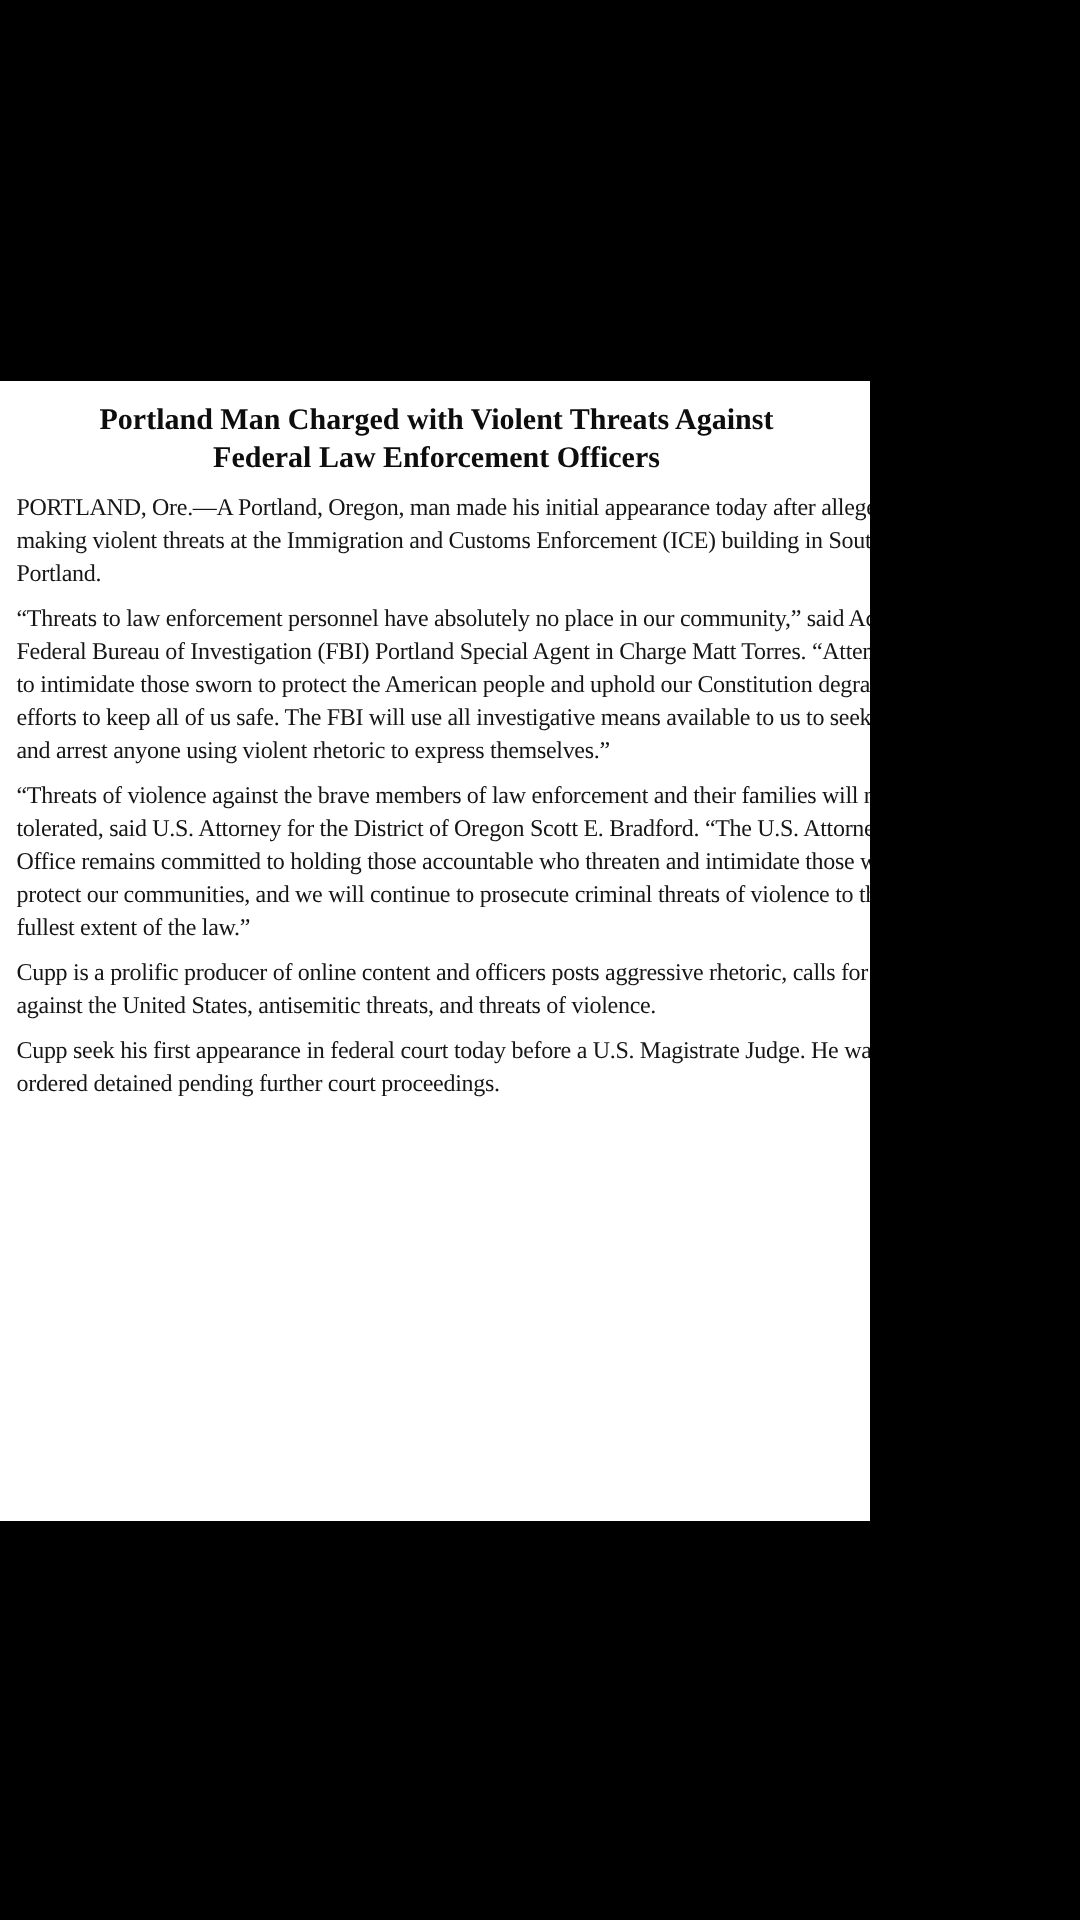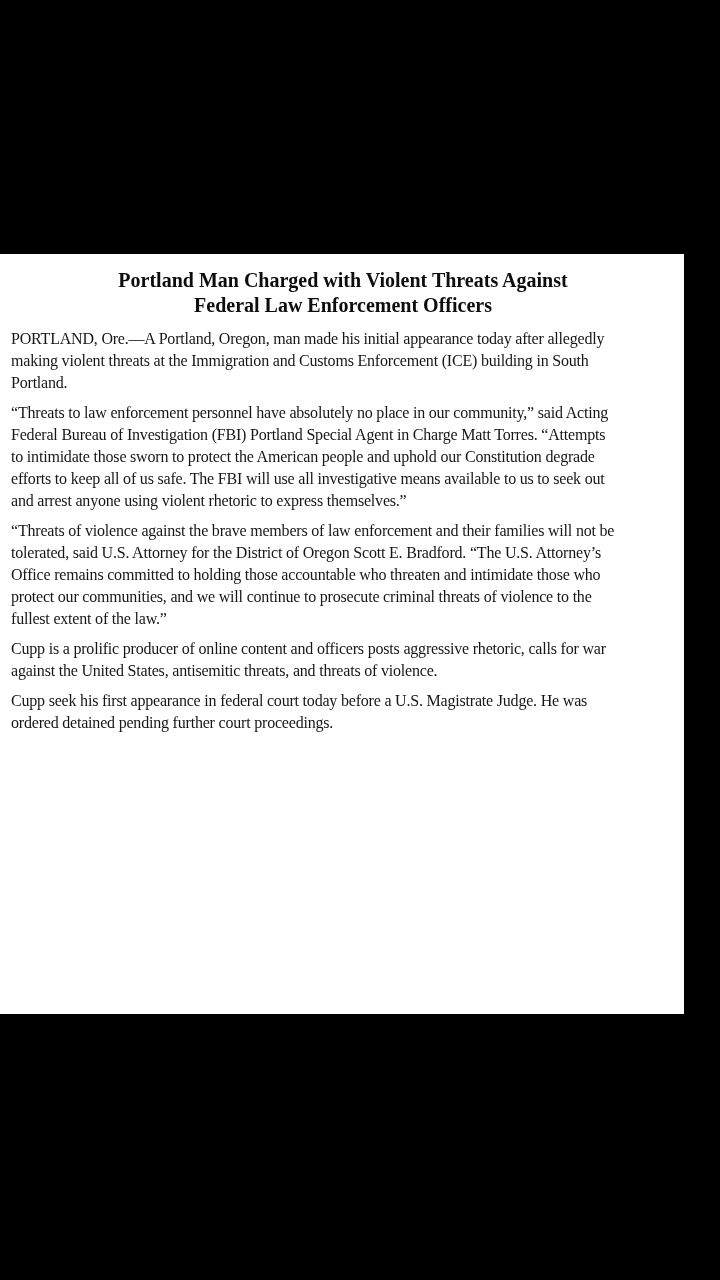--- a/index.html
+++ b/index.html
@@ -19,21 +19,21 @@
     left: 0;
     width: 720px;
     background: #000000;
   }
   .letterbox.top { top: 0; height: 254px; }
   .letterbox.bottom { top: 1014px; height: 266px; }
   .document-page {
     position: absolute;
     top: 254px;
     left: 0;
-    width: 684px;
+    width: 580px;
     height: 760px;
     background: #ffffff;
     color: #111111;
     overflow: hidden;
     box-sizing: border-box;
     padding: 14px 9px 0 11px;
   }
   .article-title {
     margin: 0 0 10px 0;
     text-align: center;

